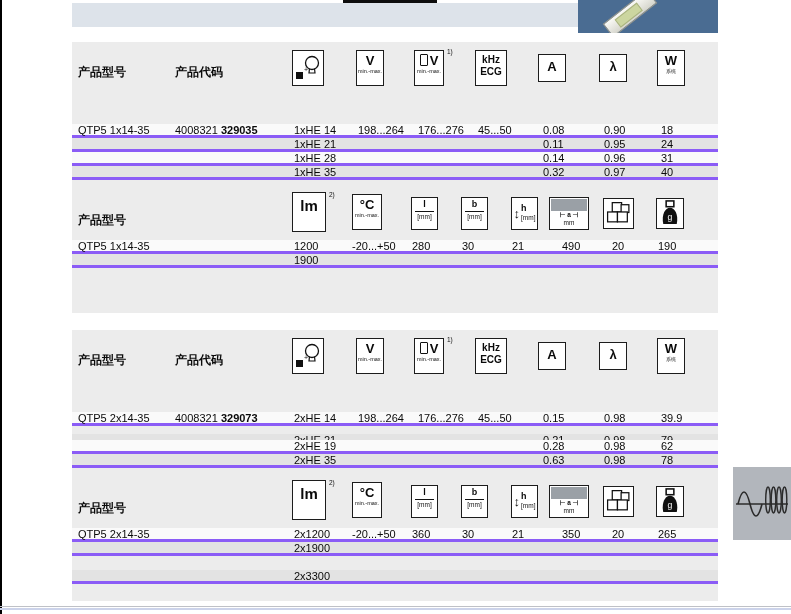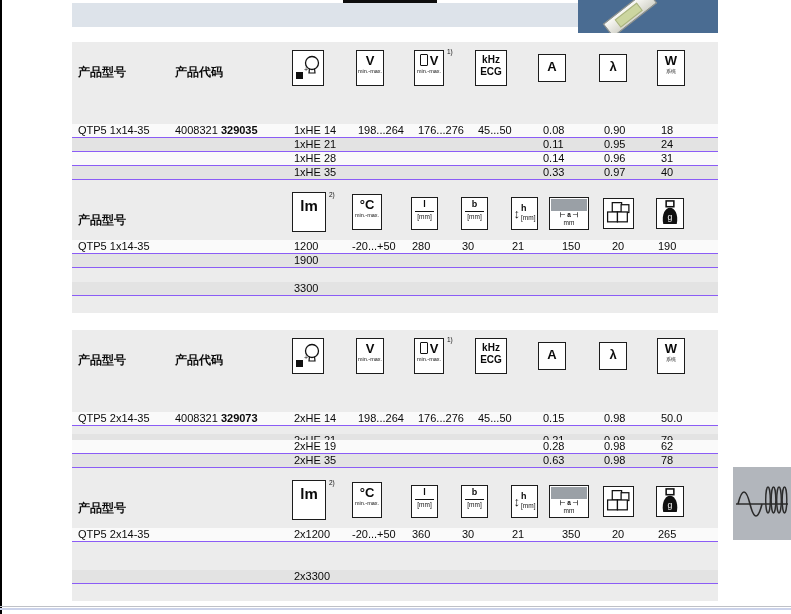--- a/index.html
+++ b/index.html
@@ -9,21 +9,21 @@
   .topbar-seg{position:absolute;left:343px;top:0;width:94px;height:3px;background:#0d0d0d;}
   .band{position:absolute;left:72px;top:3px;width:506px;height:24px;background:#dde3ea;}
   .photo-box{position:absolute;left:578px;top:0;width:140px;height:33px;background:#4a6c92;overflow:hidden;}
   .ballast{position:absolute;left:24px;top:5px;width:54px;height:15px;
            background:linear-gradient(#fafaf6,#d5d5cc);border:1px solid #97978d;transform:rotate(-38deg);}
   .ballast-label{position:absolute;left:11px;top:3px;width:26px;height:8px;background:#ccd6a0;border:1px solid #aab380;}
   .block{position:absolute;left:72px;width:646px;height:271px;background:#ececec;}
   #block1{top:42px;} #block2{top:330px;}
   .hlabel{position:absolute;font-weight:bold;font-size:12px;white-space:nowrap;}
   .title{position:absolute;left:6px;top:52px;font-weight:bold;font-size:12.5px;white-space:nowrap;}
-  .trow{position:absolute;left:0;width:646px;height:14px;border-bottom:1px solid #8b5cf6;box-sizing:border-box;}
+  .trow{position:absolute;left:0;width:646px;height:14px;border-bottom:3px solid #8b5cf6;box-sizing:border-box;}
   .trow.odd{background:#fafafa;} .trow.even{background:#e3e3e3;}
   .c{position:absolute;top:0;font-size:11px;line-height:13px;white-space:nowrap;}
   .bold{font-weight:bold;}
   .ibox{position:absolute;background:#fff;border:1.4px solid #1c1c1c;box-sizing:border-box;
         text-align:center;overflow:hidden;}
   .imain{display:block;font-size:13px;line-height:1.1;margin-top:3px;font-weight:bold;}
   .imain.lg{font-size:15px;margin-top:5px;}
   .imain.two{font-size:10px;margin-top:3px;line-height:1.15;}
   .isub{display:block;font-size:5.5px;line-height:1.25;color:#111;}
   .isub.cjk{font-size:5px;}
@@ -111,21 +111,21 @@
       <span class="c" style="left:589px">24</span>
     </div>
     <div class="trow odd" style="top:110px">
       <span class="c" style="left:222px">1xHE 28</span>
       <span class="c" style="left:471px">0.14</span>
       <span class="c" style="left:532px">0.96</span>
       <span class="c" style="left:589px">31</span>
     </div>
     <div class="trow even" style="top:124px">
       <span class="c" style="left:222px">1xHE 35</span>
-      <span class="c" style="left:471px">0.33</span>
+      <span class="c" style="left:471px">0.32</span>
       <span class="c" style="left:532px">0.97</span>
       <span class="c" style="left:589px">40</span>
     </div>
 
     <div class="ibox" style="left:220px;top:150px;width:34px;height:40px">
       <span class="imain lg">lm</span>
     </div>
     <span class="inote" style="left:257px;top:149px">2)</span>
     <div class="ibox" style="left:280px;top:152px;width:30px;height:36px">
       <span class="imain">°C</span>
@@ -172,29 +172,26 @@
     </div>
     <span class="hlabel" style="left:6px;top:170px">产品型号</span>
 
     <div class="trow odd" style="top:198px">
       <span class="c" style="left:6px">QTP5 1x14-35</span>
       <span class="c" style="left:222px">1200</span>
       <span class="c" style="left:280px">-20...+50</span>
       <span class="c" style="left:340px">280</span>
       <span class="c" style="left:390px">30</span>
       <span class="c" style="left:440px">21</span>
-      <span class="c" style="left:490px">150</span>
+      <span class="c" style="left:490px">490</span>
       <span class="c" style="left:540px">20</span>
       <span class="c" style="left:586px">190</span>
     </div>
     <div class="trow even" style="top:212px">
       <span class="c" style="left:222px">1900</span>
-    </div>
-    <div class="trow even" style="top:240px">
-      <span class="c" style="left:222px">3300</span>
     </div>
   </div>
 
   <div class="block" id="block2">
     <span class="hlabel" style="left:6px;top:22px">产品型号</span>
     <span class="hlabel" style="left:103px;top:22px">产品代码</span>
 
     <div class="ibox" style="left:220px;top:8px;width:32px;height:36px">
       <svg viewBox="0 0 28 32" width="28" height="32">
         <rect x="2" y="21" width="7" height="7" fill="#111"></rect>
@@ -229,21 +226,21 @@
 
     <div class="trow odd" style="top:82px">
       <span class="c" style="left:6px">QTP5 2x14-35</span>
       <span class="c" style="left:103px"><span>4008321</span> <span class="bold">329073</span></span>
       <span class="c" style="left:222px">2xHE 14</span>
       <span class="c" style="left:286px">198...264</span>
       <span class="c" style="left:346px">176...276</span>
       <span class="c" style="left:406px">45...50</span>
       <span class="c" style="left:471px">0.15</span>
       <span class="c" style="left:532px">0.98</span>
-      <span class="c" style="left:589px">50.0</span>
+      <span class="c" style="left:589px">39.9</span>
     </div>
     <div class="trow even" style="top:104px">
       <span class="c" style="left:222px">2xHE 21</span>
       <span class="c" style="left:471px">0.21</span>
       <span class="c" style="left:532px">0.98</span>
       <span class="c" style="left:589px">79</span>
     </div>
     <div class="trow odd" style="top:110px">
       <span class="c" style="left:222px">2xHE 19</span>
       <span class="c" style="left:471px">0.28</span>
@@ -310,20 +307,23 @@
       <span class="c" style="left:6px">QTP5 2x14-35</span>
       <span class="c" style="left:222px">2x1200</span>
       <span class="c" style="left:280px">-20...+50</span>
       <span class="c" style="left:340px">360</span>
       <span class="c" style="left:390px">30</span>
       <span class="c" style="left:440px">21</span>
       <span class="c" style="left:490px">350</span>
       <span class="c" style="left:540px">20</span>
       <span class="c" style="left:586px">265</span>
     </div>
+    <div class="trow even" style="top:212px">
+      <span class="c" style="left:222px">2x1900</span>
+    </div>
     <div class="trow even" style="top:240px">
       <span class="c" style="left:222px">2x3300</span>
     </div>
   </div>
 
   <div class="tab">
     <svg viewBox="0 0 58 73" width="58" height="73">
       <line x1="3" y1="37" x2="55" y2="37" stroke="#2b2b2b" stroke-width="1.6"></line>
       <path d="M5 37 Q11 13 17 37 Q23 61 29 37" fill="none" stroke="#2b2b2b" stroke-width="1.6"></path>
       <ellipse cx="35" cy="33" rx="2.3" ry="13" fill="none" stroke="#2b2b2b" stroke-width="1.4"></ellipse>

